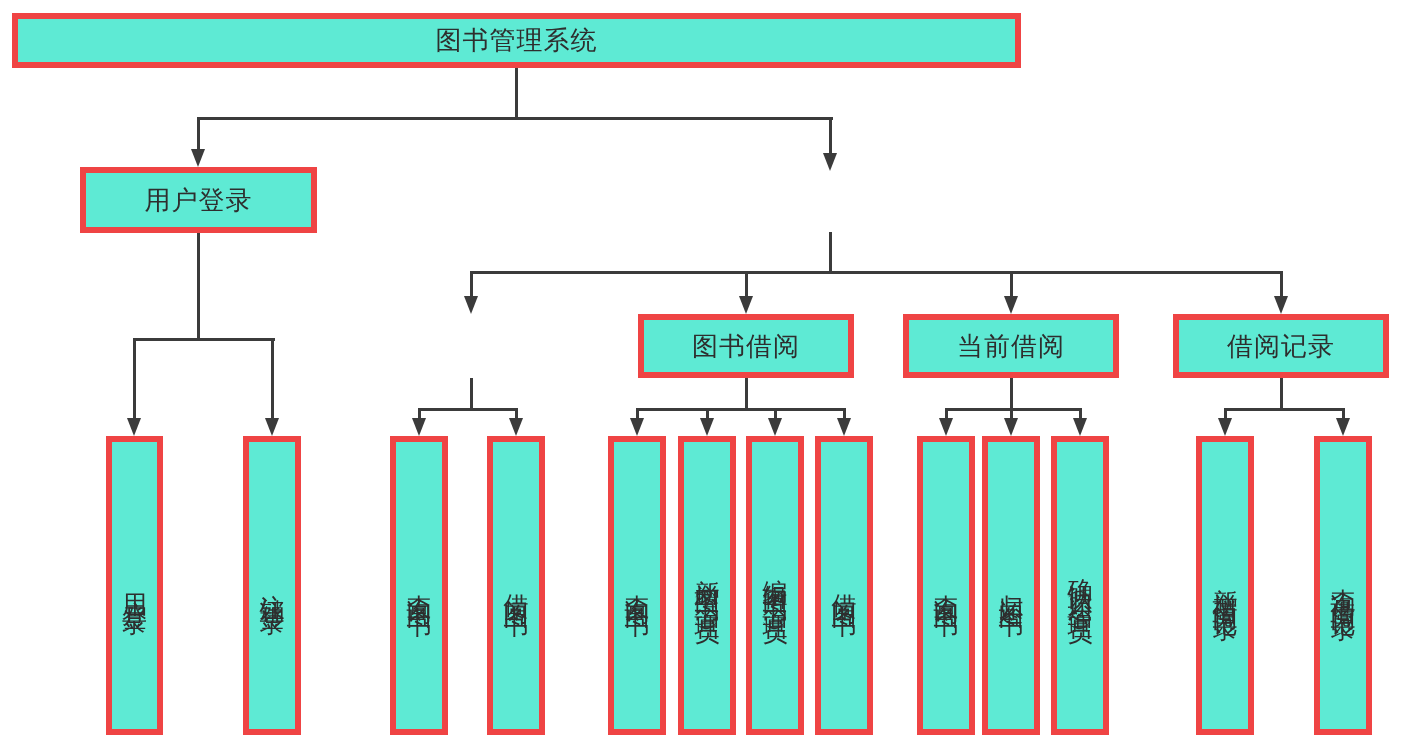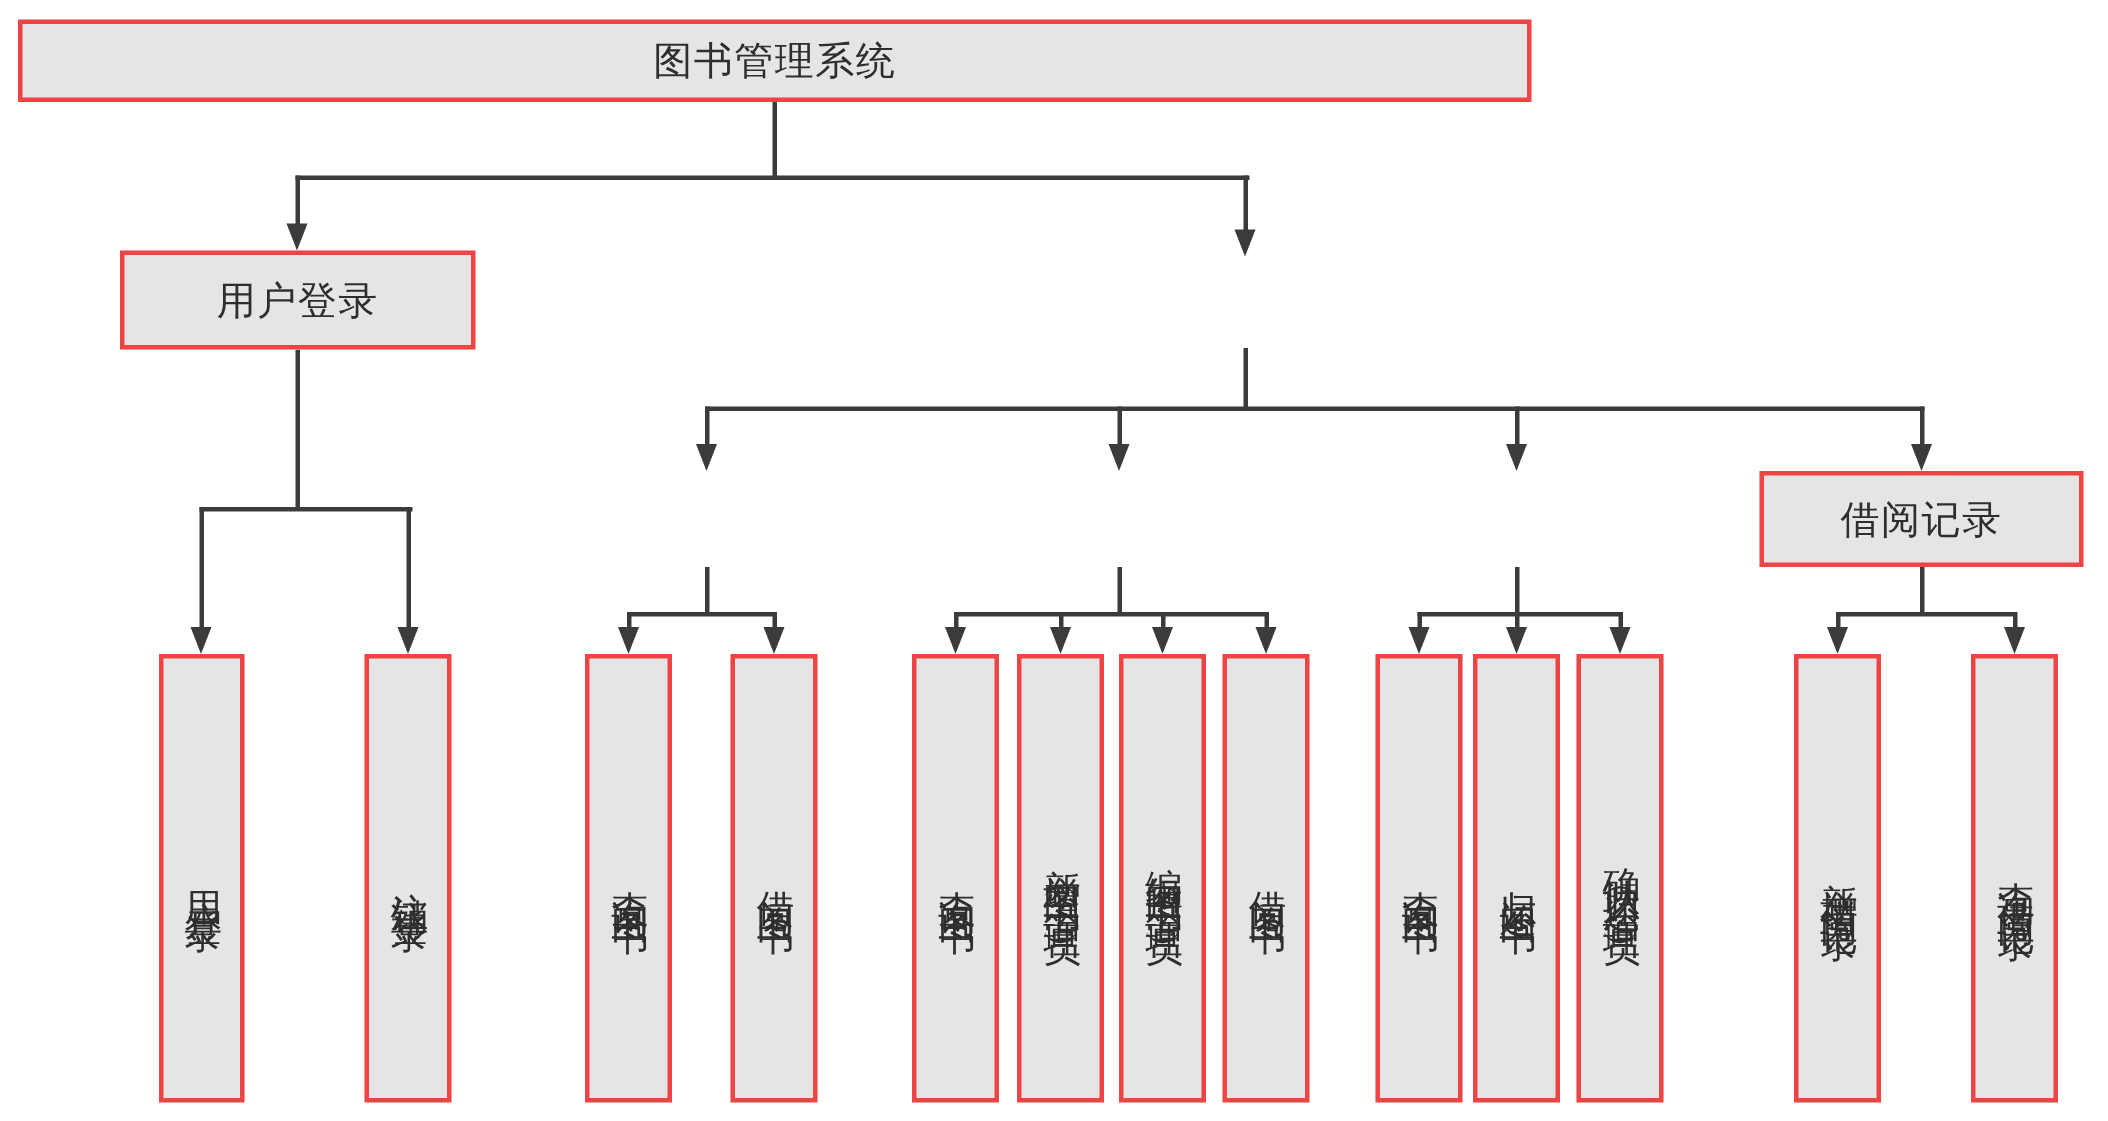--- a/index.html
+++ b/index.html
@@ -11,22 +11,22 @@
   #canvas {
     position: relative;
     width: 1405px;
     height: 747px;
     background: #ffffff;
     overflow: hidden;
   }
   .box {
     position: absolute;
     box-sizing: border-box;
-    background: #e5e5e5;
-    border: 3px solid #ef4444;
+    background: #5eead4;
+    border: 6px solid #ef4444;
     display: flex;
     align-items: center;
     justify-content: center;
     color: #2e2e2e;
     z-index: 2;
   }
   .hdr {
     font-size: 26px;
     letter-spacing: 1px;
     white-space: nowrap;
@@ -95,20 +95,26 @@
   <div class="line" style="left:470px;top:271px;width:813px;height:3px;"></div>
   <div class="line" style="left:470px;top:271px;width:3px;height:27px;"></div>
   <div class="ah" style="left:464px;top:296px;"></div>
   <div class="line" style="left:745px;top:271px;width:3px;height:27px;"></div>
   <div class="ah" style="left:739px;top:296px;"></div>
   <div class="line" style="left:1010px;top:271px;width:3px;height:27px;"></div>
   <div class="ah" style="left:1004px;top:296px;"></div>
   <div class="line" style="left:1280px;top:271px;width:3px;height:27px;"></div>
   <div class="ah" style="left:1274px;top:296px;"></div>
 
+  <div class="box hdr" style="left:638px;top:314px;width:216px;height:64px;">
+    <span>图书借阅</span>
+  </div>
+  <div class="box hdr" style="left:903px;top:314px;width:216px;height:64px;">
+    <span>当前借阅</span>
+  </div>
   <div class="box hdr" style="left:1173px;top:314px;width:216px;height:64px;">
     <span>借阅记录</span>
   </div>
 
   <div class="line" style="left:470px;top:378px;width:3px;height:31px;"></div>
   <div class="line" style="left:418px;top:408px;width:100px;height:3px;"></div>
   <div class="line" style="left:418px;top:408px;width:3px;height:12px;"></div>
   <div class="ah" style="left:412px;top:418px;"></div>
   <div class="line" style="left:515px;top:408px;width:3px;height:12px;"></div>
   <div class="ah" style="left:509px;top:418px;"></div>

